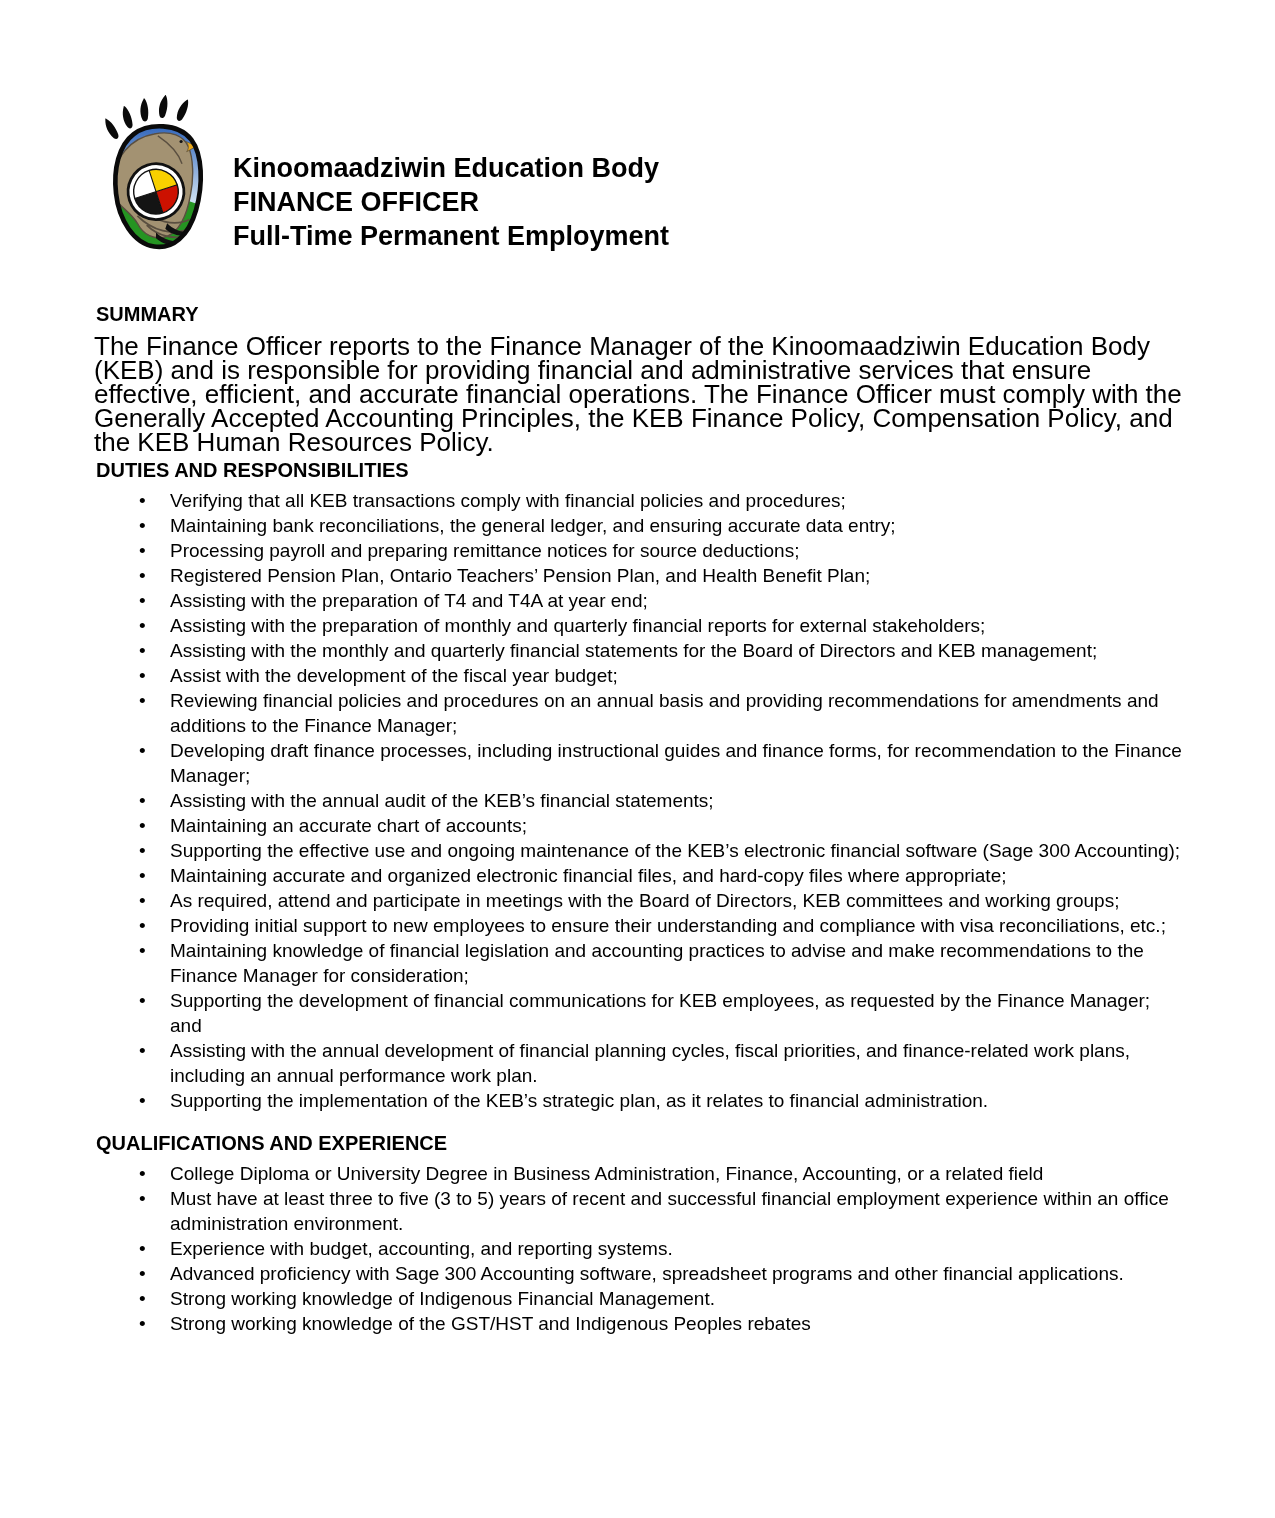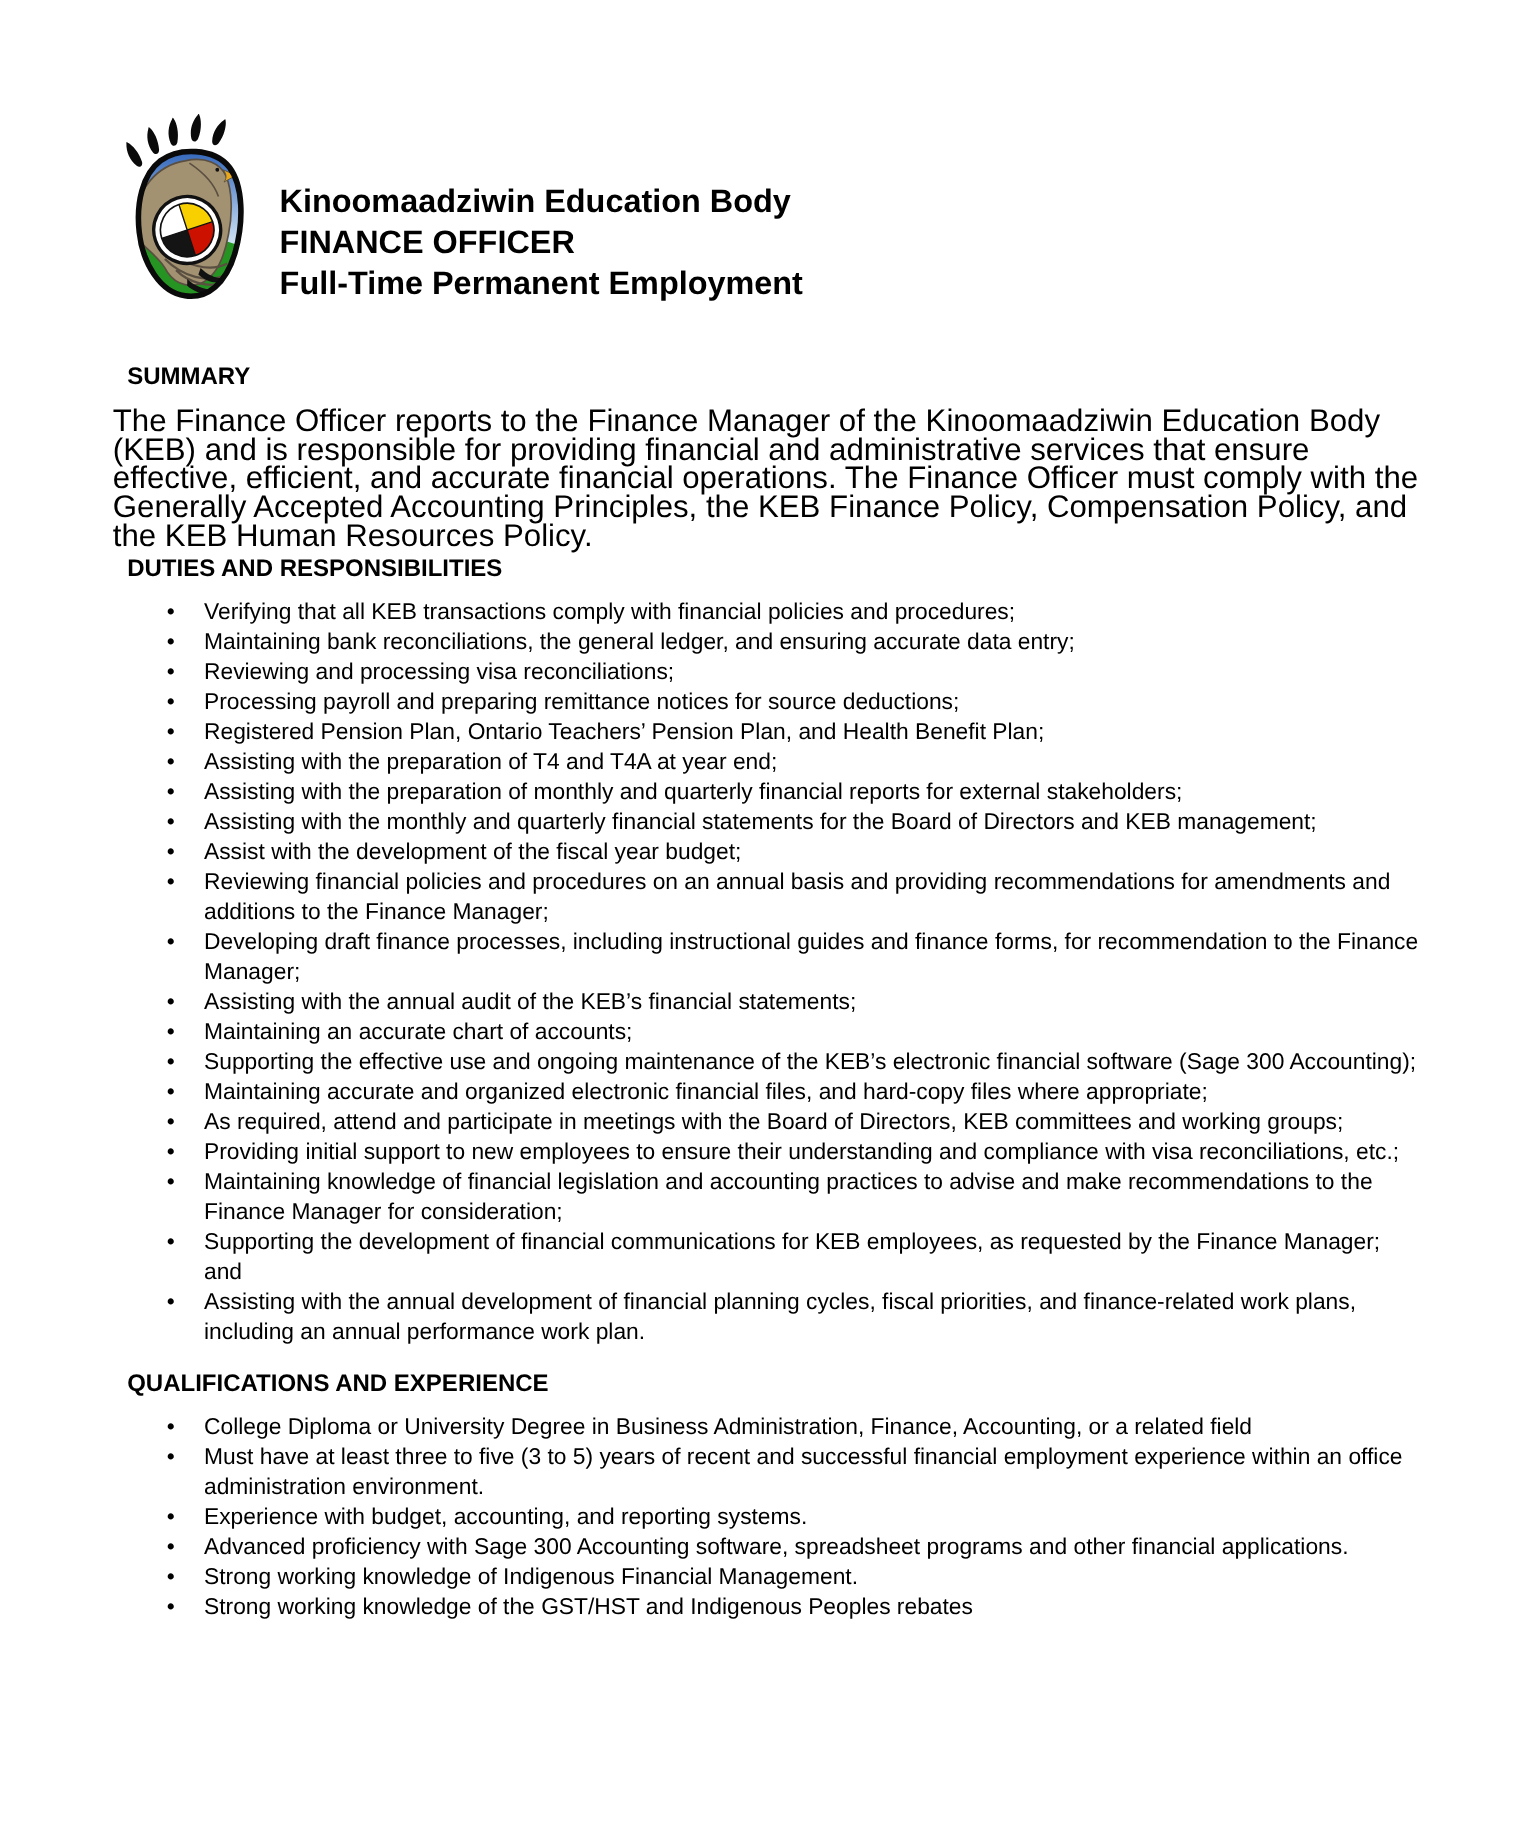--- a/index.html
+++ b/index.html
@@ -25,21 +25,21 @@
     padding-top: 40px;
     font-size: 27px;
     font-weight: bold;
     line-height: 34px;
     white-space: nowrap;
   }
   .heading {
     font-size: 20px;
     font-weight: bold;
     line-height: 24px;
-    margin: 12px;
+    margin: 2px;
   }
   .sec-summary .heading { margin-top: 49px; }
   .summary-text {
     font-size: 26px;
     line-height: 24px;
     margin: 8px 0 0 0;
   }
   .sec-duties .heading { margin-top: 4px; }
   .sec-qualifications .heading { margin-top: 18px; }
   .bullet-list {
@@ -123,21 +123,20 @@
   </section>
 
   <section class="sec-duties">
     <h2 class="heading">DUTIES AND RESPONSIBILITIES</h2>
     <ul class="bullet-list">
 
         <li>Verifying that all KEB transactions comply with financial policies and procedures;</li>
 
         <li>Maintaining bank reconciliations, the general ledger, and ensuring accurate data entry;</li>
 
-        <li>Reviewing and processing visa reconciliations;</li>
 
         <li>Processing payroll and preparing remittance notices for source deductions;</li>
 
         <li>Registered Pension Plan, Ontario Teachers’ Pension Plan, and Health Benefit Plan;</li>
 
         <li>Assisting with the preparation of T4 and T4A at year end;</li>
 
         <li>Assisting with the preparation of monthly and quarterly financial reports for external stakeholders;</li>
 
         <li>Assisting with the monthly and quarterly financial statements for the Board of Directors and KEB management;</li>
@@ -159,20 +158,21 @@
         <li>As required, attend and participate in meetings with the Board of Directors, KEB committees and working groups;</li>
 
         <li>Providing initial support to new employees to ensure their understanding and compliance with visa reconciliations, etc.;</li>
 
         <li>Maintaining knowledge of financial legislation and accounting practices to advise and make recommendations to the Finance Manager for consideration;</li>
 
         <li>Supporting the development of financial communications for KEB employees, as requested by the Finance Manager; and</li>
 
         <li>Assisting with the annual development of financial planning cycles, fiscal priorities, and finance-related work plans, including an annual performance work plan.</li>
 
+        <li>Supporting the implementation of the KEB’s strategic plan, as it relates to financial administration.</li>
       </ul>
   </section>
 
   <section class="sec-qualifications">
     <h2 class="heading">QUALIFICATIONS AND EXPERIENCE</h2>
     <ul class="bullet-list">
 
         <li>College Diploma or University Degree in Business Administration, Finance, Accounting, or a related field</li>
 
         <li>Must have at least three to five (3 to 5) years of recent and successful financial employment experience within an office administration environment.</li>

